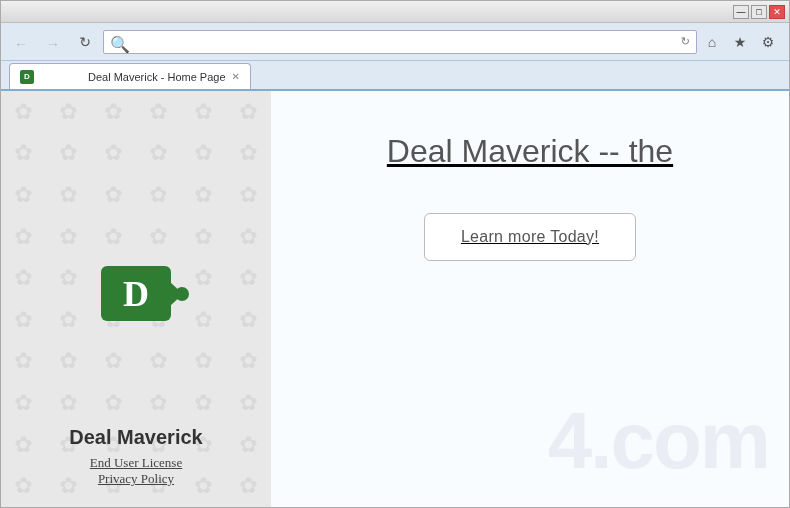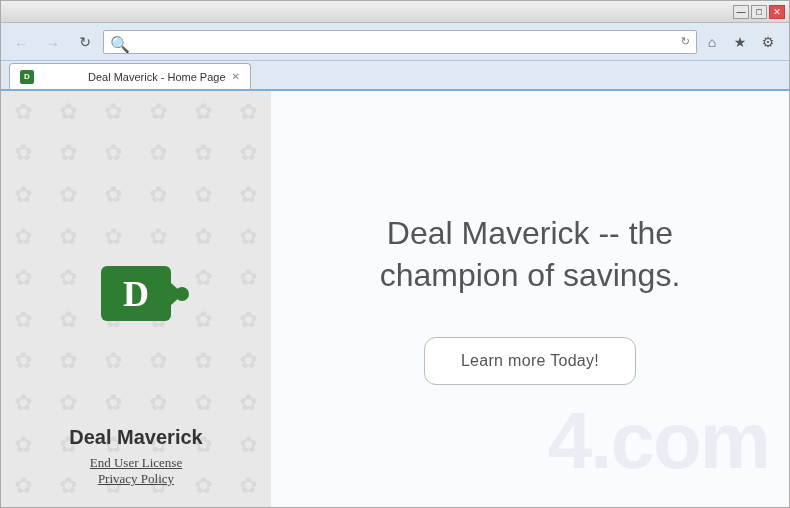--- a/index.html
+++ b/index.html
@@ -300,22 +300,22 @@
     }
 
     
     .main-content {
       flex: 1;
       background: #f8fcff;
       position: relative;
       display: flex;
       flex-direction: column;
       align-items: center;
-      justify-content: center;
       padding: 40px;
+      text-decoration: underline;
     }
 
     
     .watermark {
       position: absolute;
       bottom: 20px;
       right: 20px;
       font-size: 80px;
       font-weight: bold;
       color: rgba(210, 210, 220, 0.35);
@@ -331,21 +331,21 @@
       text-align: center;
       margin-bottom: 40px;
       line-height: 1.3;
       font-weight: 300;
     }
 
     .learn-btn {
       padding: 14px 36px;
       border: 1px solid #bbb;
       background: white;
-      border-radius: 12px;
+      border-radius: 6px;
       font-size: 16px;
       color: #555;
       cursor: pointer;
       letter-spacing: 0.3px;
     }
 
     
     .browser-toolbar-inner {
       display: flex;
       align-items: center;
@@ -474,20 +474,19 @@
         <a class="sidebar-link">End User License</a>
         <a class="sidebar-link">Privacy Policy</a>
       </div>
     </div>
 
     <div class="main-content">
       <div class="watermark">4.com</div>
 
       <h1 class="main-heading">
         <span>Deal Maverick -- the</span><br>
-        <span>champion of savings.</span>
       </h1>
 
       <button class="learn-btn">Learn more Today!</button>
     </div>
 
   </div>
 </div>
 
 </body></html>

